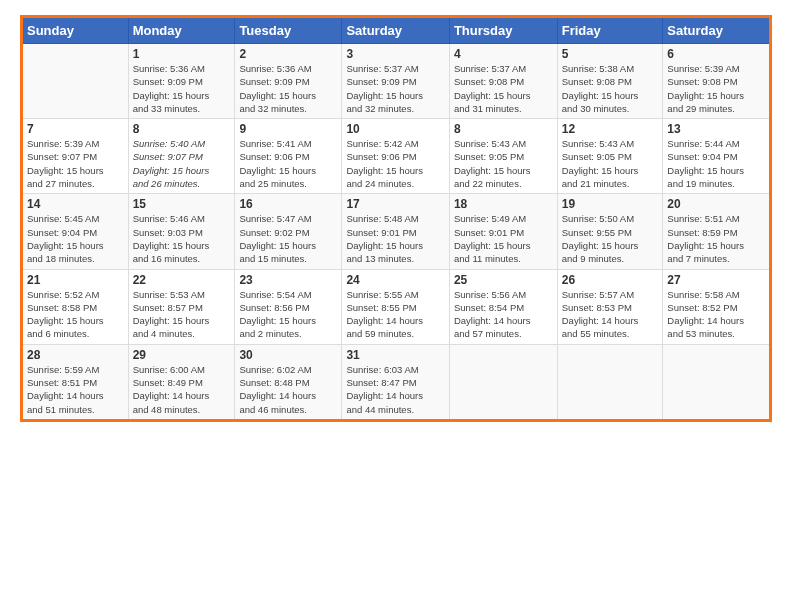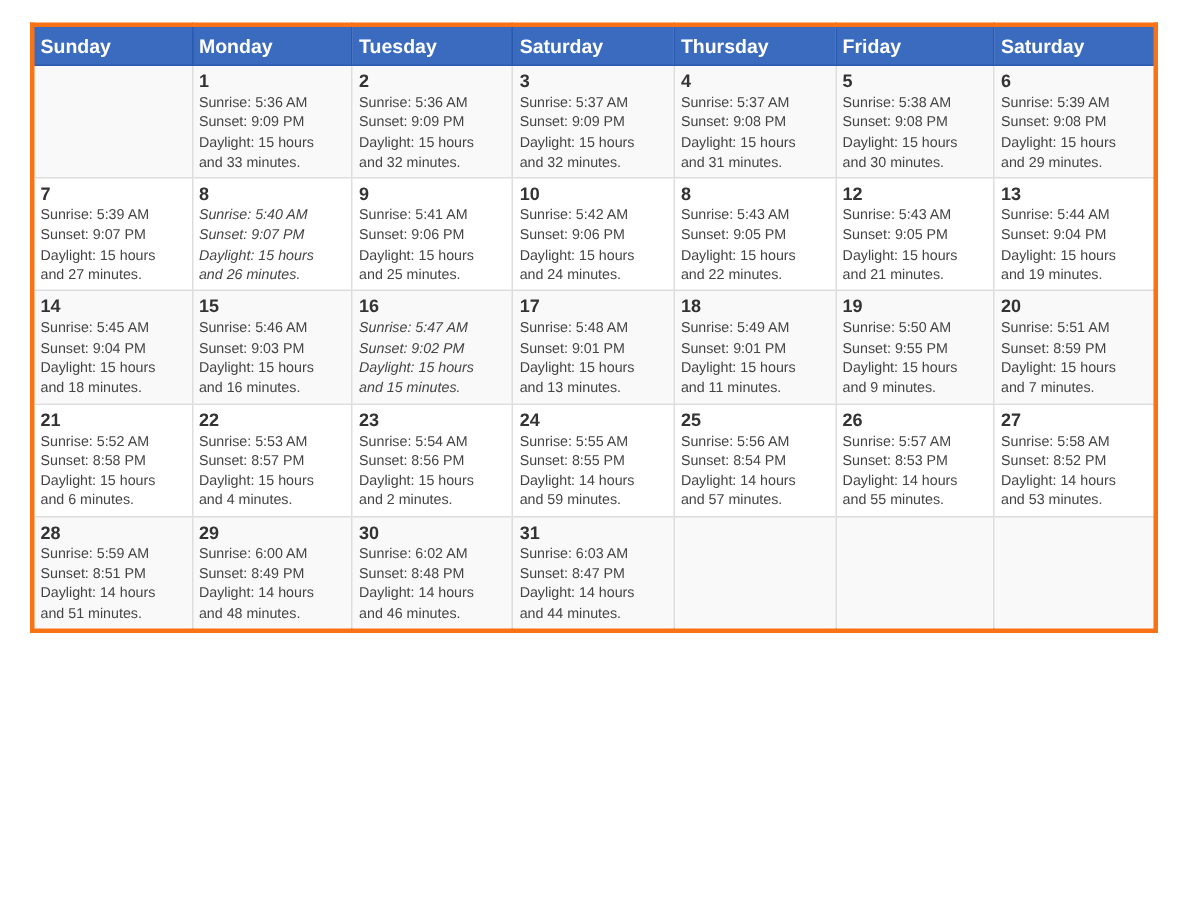--- a/index.html
+++ b/index.html
@@ -215,21 +215,21 @@
           </td>
           <td>
             <span class="day-number">15</span>
             <div class="day-info" style="white-space: pre-line;">Sunrise: 5:46 AM
 Sunset: 9:03 PM
 Daylight: 15 hours
 and 16 minutes.</div>
           </td>
           <td>
             <span class="day-number">16</span>
-            <div class="day-info" style="white-space: pre-line; font-style: italic;">Sunrise: 5:47 AM
+            <div class="day-info" style="white-space: pre-line;">Sunrise: 5:47 AM
 Sunset: 9:02 PM
 Daylight: 15 hours
 and 15 minutes.</div>
           </td>
           <td>
             <span class="day-number">17</span>
             <div class="day-info" style="white-space: pre-line;">Sunrise: 5:48 AM
 Sunset: 9:01 PM
 Daylight: 15 hours
 and 13 minutes.</div>

